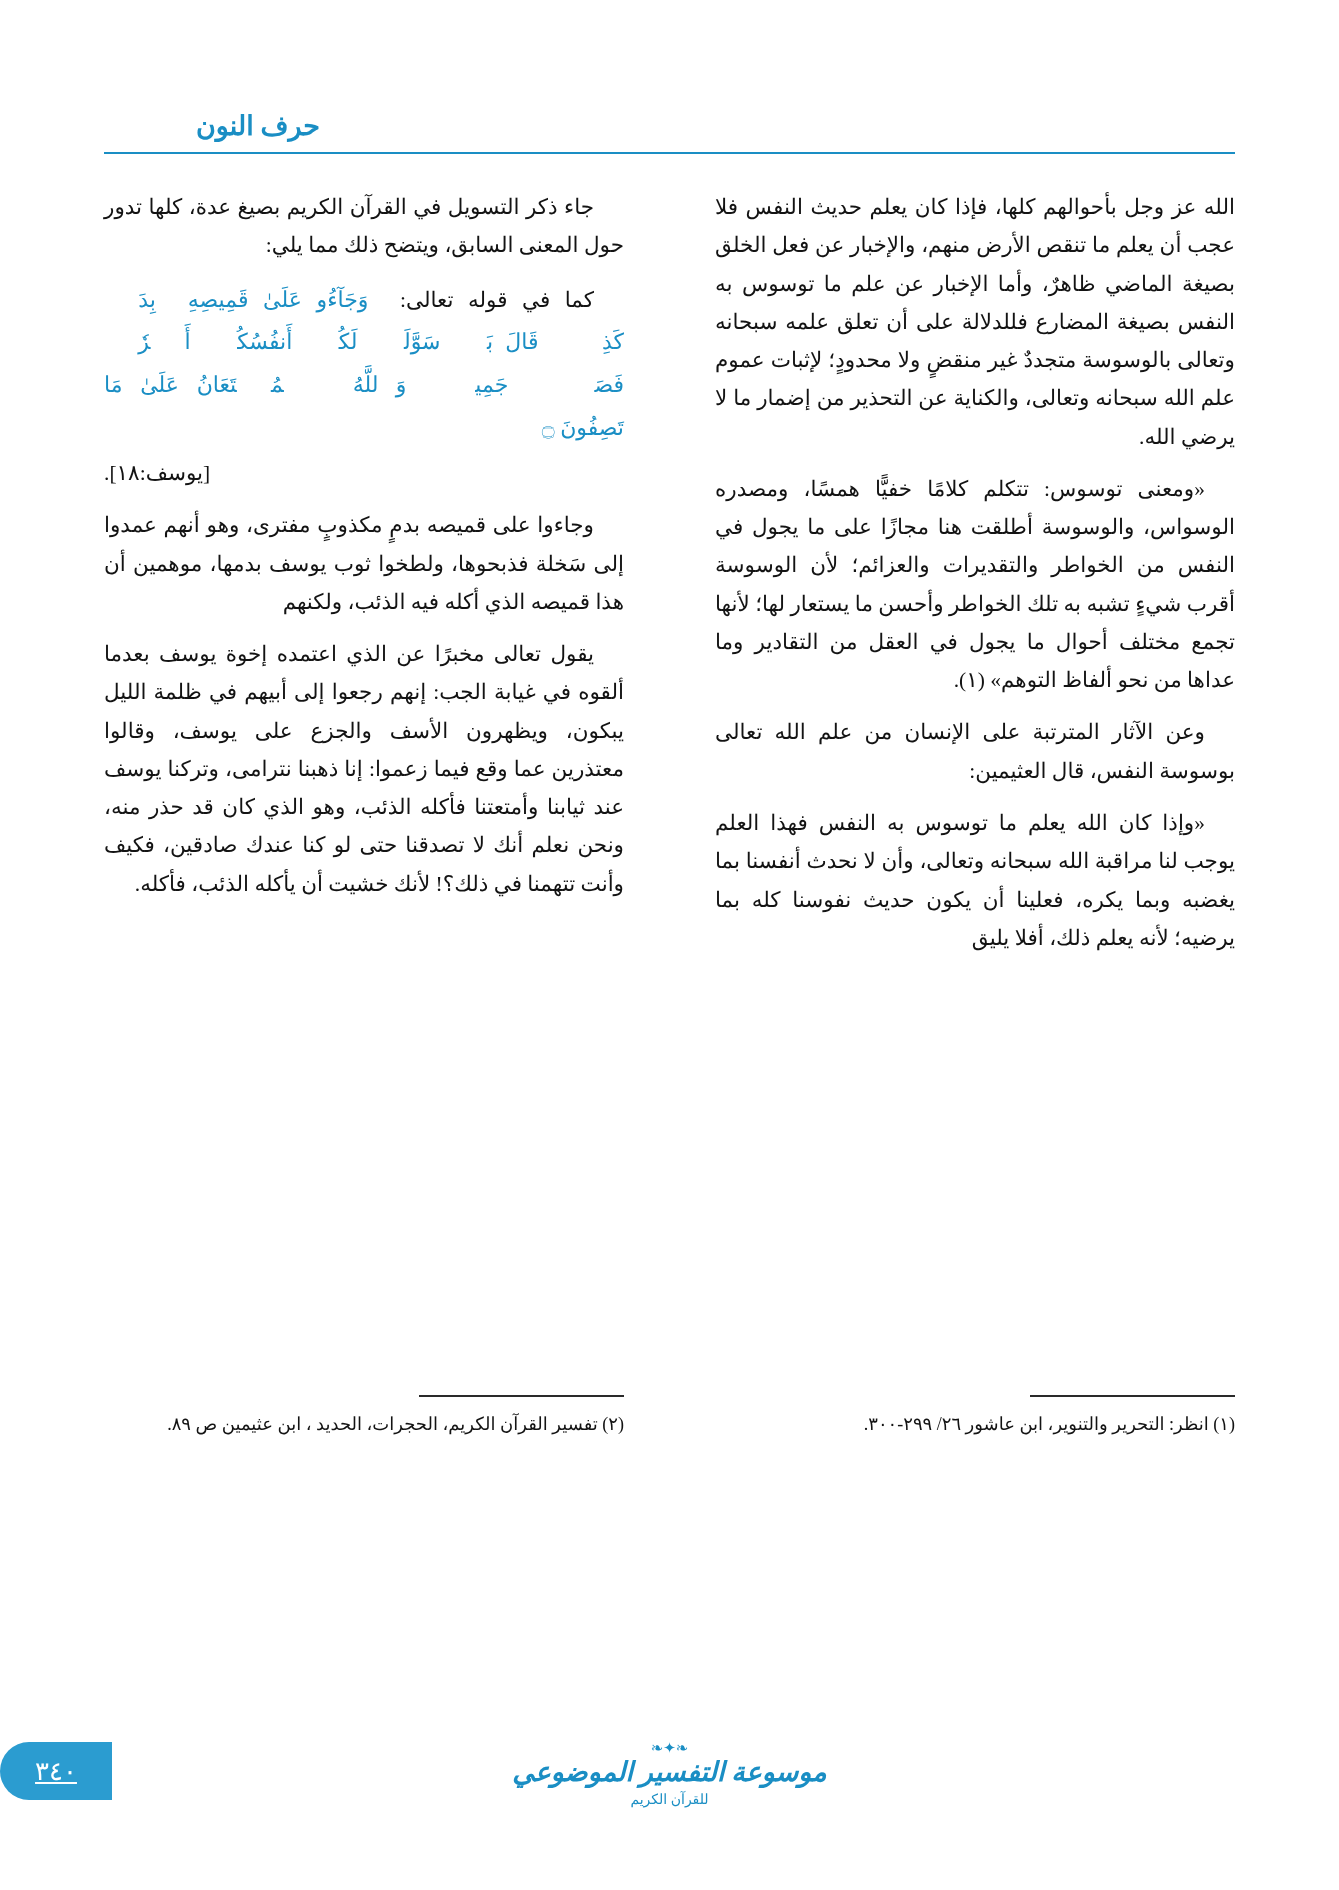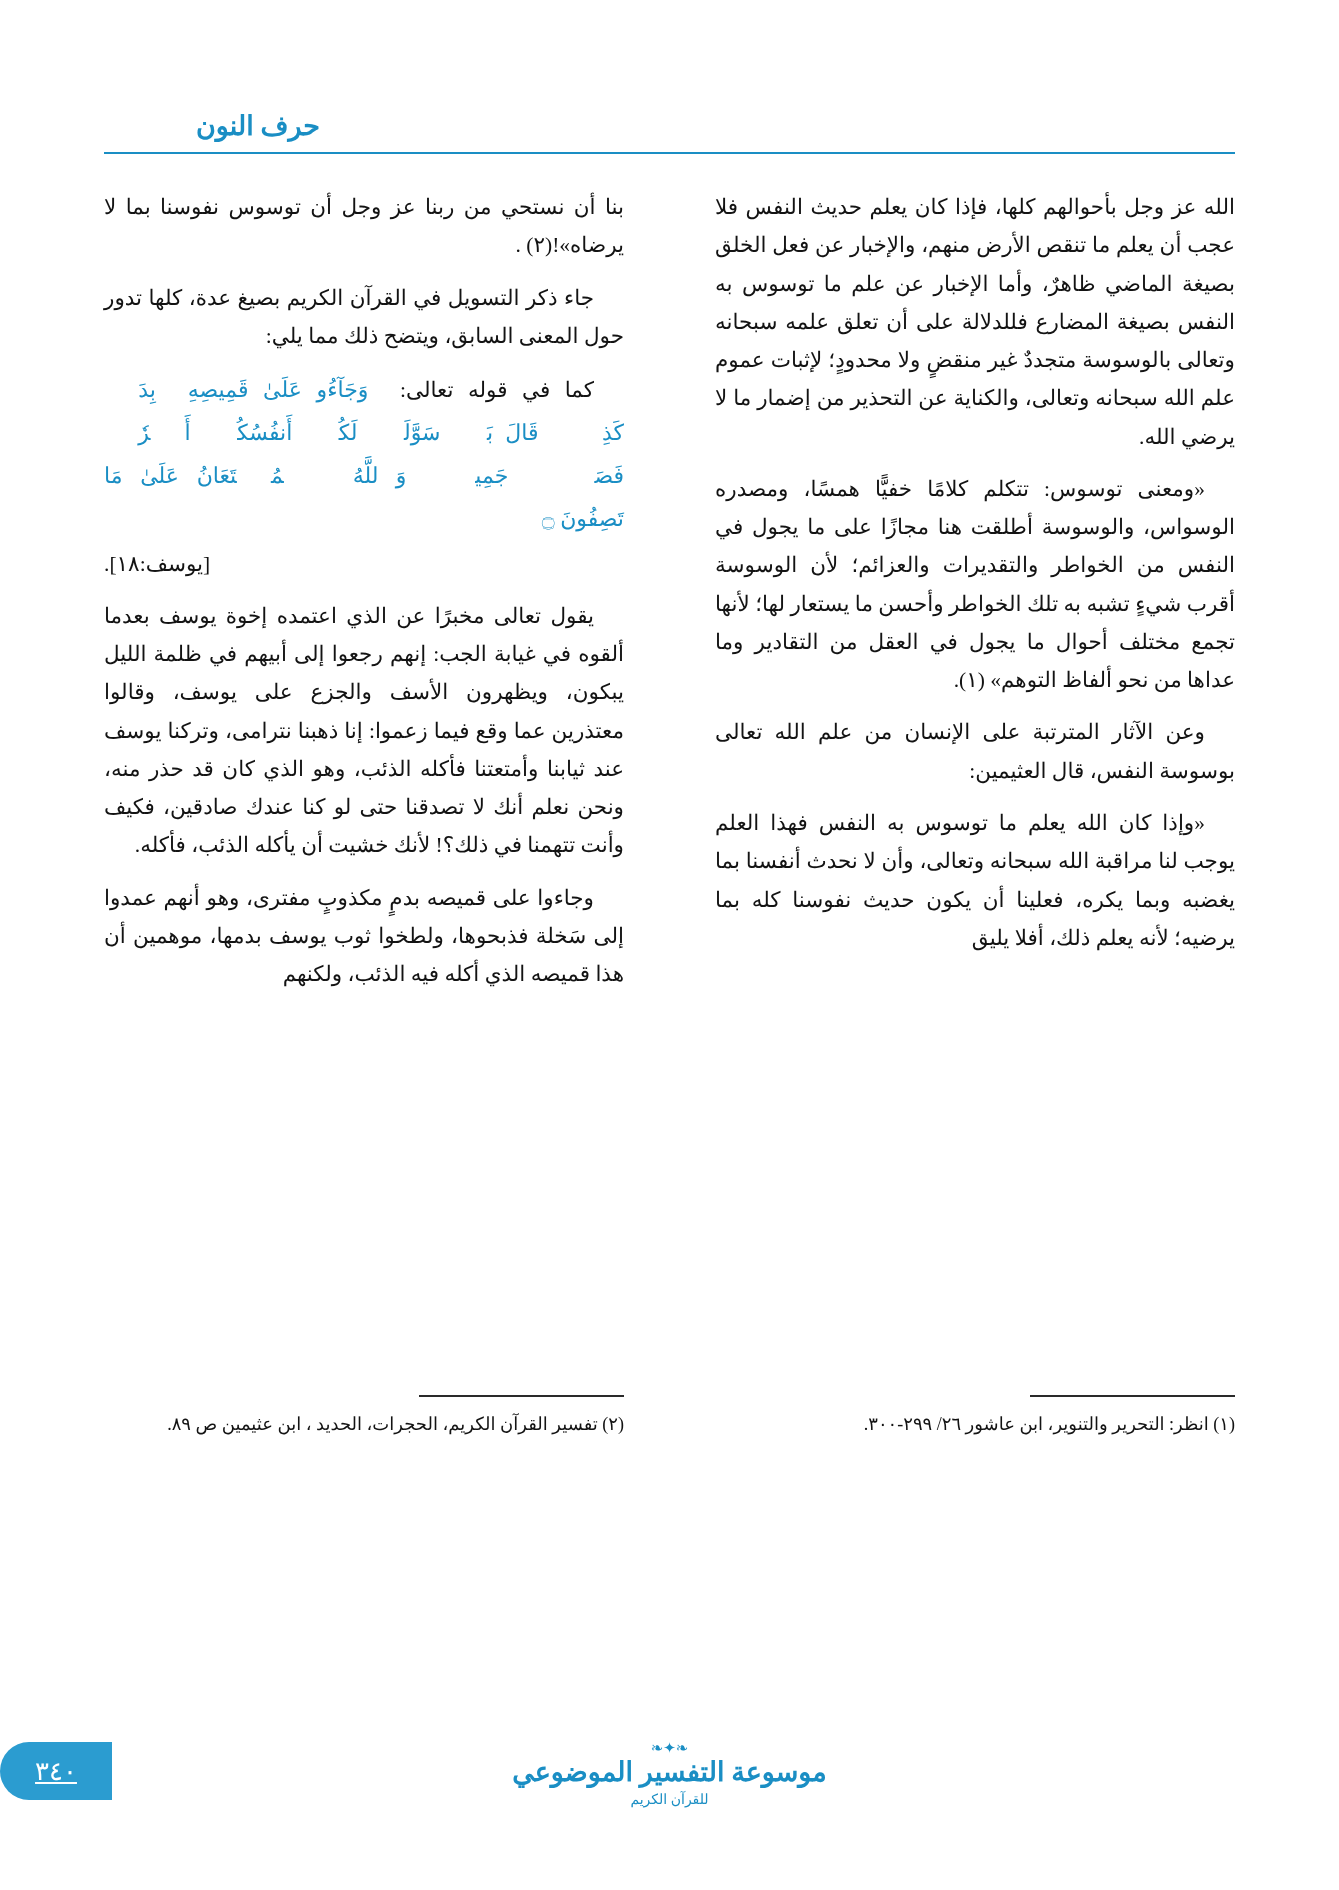--- a/index.html
+++ b/index.html
@@ -141,20 +141,21 @@
     bottom: 30px;
     text-align: center;
     color: #1a8ec4;
     width: 420px;
   }
   .logo-main {
     font-size: 27px;
     font-weight: bold;
     letter-spacing: -1px;
     line-height: 1.15;
+    font-style: italic;
   }
   .logo-sub {
     font-size: 14px;
     margin-top: 3px;
     color: #1a8ec4;
   }
   .logo-orn {
     font-size: 15px;
     color: #1a8ec4;
     line-height: 1;
@@ -174,29 +175,28 @@
   <div class="columns">
 
     <div class="col">
       <p class="noindent">الله عز وجل بأحوالهم كلها، فإذا كان يعلم حديث النفس فلا عجب أن يعلم ما تنقص الأرض منهم، والإخبار عن فعل الخلق بصيغة الماضي ظاهرٌ، وأما الإخبار عن علم ما توسوس به النفس بصيغة المضارع فللدلالة على أن تعلق علمه سبحانه وتعالى بالوسوسة متجددٌ غير منقضٍ ولا محدودٍ؛ لإثبات عموم علم الله سبحانه وتعالى، والكناية عن التحذير من إضمار ما لا يرضي الله.</p>
       <p>«ومعنى توسوس: تتكلم كلامًا خفيًّا همسًا، ومصدره الوسواس، والوسوسة أطلقت هنا مجازًا على ما يجول في النفس من الخواطر والتقديرات والعزائم؛ لأن الوسوسة أقرب شيءٍ تشبه به تلك الخواطر وأحسن ما يستعار لها؛ لأنها تجمع مختلف أحوال ما يجول في العقل من التقادير وما عداها من نحو ألفاظ التوهم» (١).</p>
       <p>وعن الآثار المترتبة على الإنسان من علم الله تعالى بوسوسة النفس، قال العثيمين:</p>
       <p>«وإذا كان الله يعلم ما توسوس به النفس فهذا العلم يوجب لنا مراقبة الله سبحانه وتعالى، وأن لا نحدث أنفسنا بما يغضبه وبما يكره، فعلينا أن يكون حديث نفوسنا كله بما يرضيه؛ لأنه يعلم ذلك، أفلا يليق</p>
     </div>
 
     <div class="col">
-      <p class="noindent">بنا أن نستحي من ربنا عز وجل أن توسوس نفوسنا بما لا يرضاه»!(٢) .</p>
       <p>جاء ذكر التسويل في القرآن الكريم بصيغ عدة، كلها تدور حول المعنى السابق، ويتضح ذلك مما يلي:</p>
       <p style="margin-bottom:4px;">
         <span>كما في قوله تعالى:</span>
         <span class="quran">﴿وَجَآءُو عَلَىٰ قَمِيصِهِۦ بِدَمٖ كَذِبٖۚ قَالَ بَلۡ سَوَّلَتۡ لَكُمۡ أَنفُسُكُمۡ أَمۡرٗاۖ فَصَبۡرٞ جَمِيلٞۖ وَٱللَّهُ ٱلۡمُسۡتَعَانُ عَلَىٰ مَا تَصِفُونَ ۝</span>
       </p>
       <p class="noindent ayah-ref" style="text-align:left;">[يوسف:١٨].</p>
+      <p>وجاءوا على قميصه بدمٍ مكذوبٍ مفترى، وهو أنهم عمدوا إلى سَخلة فذبحوها، ولطخوا ثوب يوسف بدمها، موهمين أن هذا قميصه الذي أكله فيه الذئب، ولكنهم</p>
       <p>يقول تعالى مخبرًا عن الذي اعتمده إخوة يوسف بعدما ألقوه في غيابة الجب: إنهم رجعوا إلى أبيهم في ظلمة الليل يبكون، ويظهرون الأسف والجزع على يوسف، وقالوا معتذرين عما وقع فيما زعموا: إنا ذهبنا نترامى، وتركنا يوسف عند ثيابنا وأمتعتنا فأكله الذئب، وهو الذي كان قد حذر منه، ونحن نعلم أنك لا تصدقنا حتى لو كنا عندك صادقين، فكيف وأنت تتهمنا في ذلك؟! لأنك خشيت أن يأكله الذئب، فأكله.</p>
-      <p>وجاءوا على قميصه بدمٍ مكذوبٍ مفترى، وهو أنهم عمدوا إلى سَخلة فذبحوها، ولطخوا ثوب يوسف بدمها، موهمين أن هذا قميصه الذي أكله فيه الذئب، ولكنهم</p>
     </div>
   </div>
 
   <div class="footnotes">
     <div class="fn-col right">
       <div class="fn-rule"></div>
       <div>(١) انظر: التحرير والتنوير، ابن عاشور ٢٦/ ٢٩٩-٣٠٠.</div>
     </div>
     <div class="fn-col left">
       <div class="fn-rule"></div>

